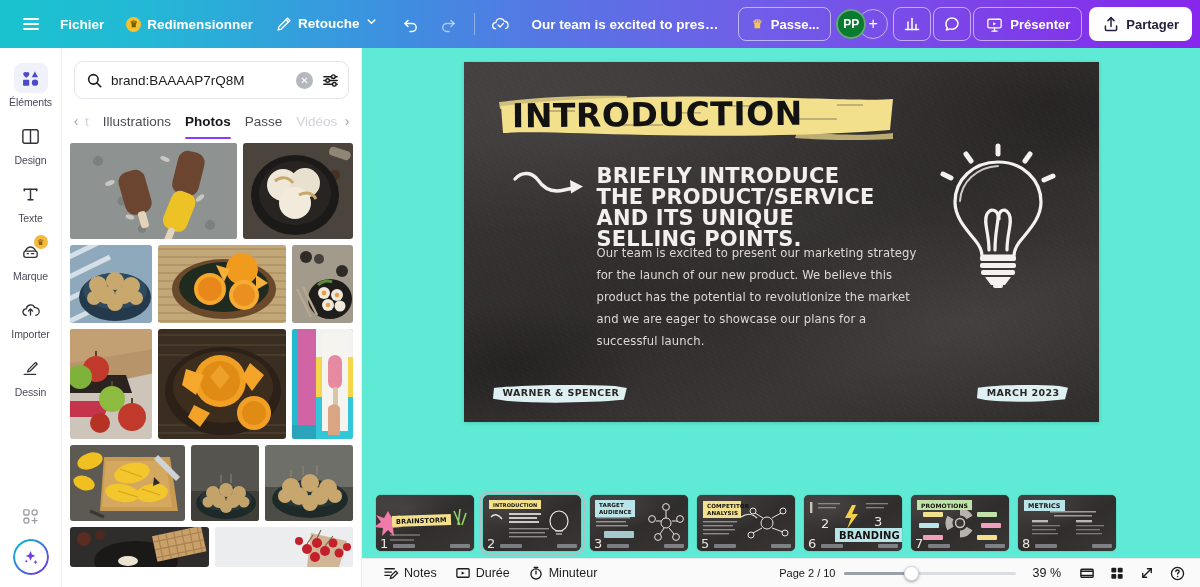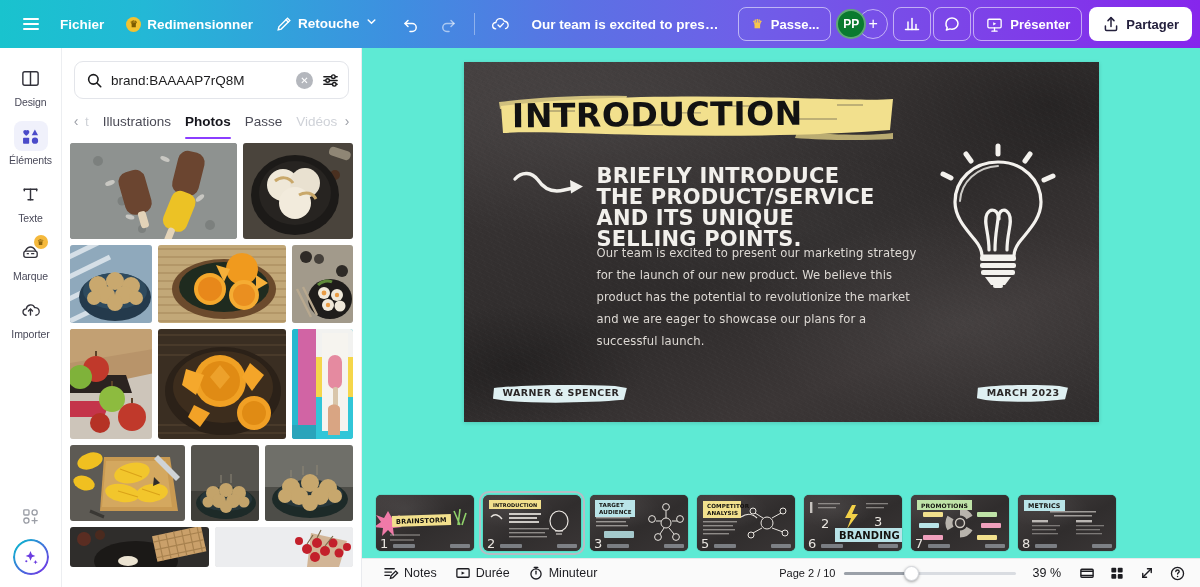--- a/index.html
+++ b/index.html
@@ -421,40 +421,40 @@
       </svg>
     </span>
     <span>Partager</span>
   </div>
 </div>
 
 <div class="main">
 
   <div class="rail">
 
-    <div class="rail-item">
-      <span class="rail-ico">
-        <svg width="21" height="21" viewBox="0 0 22 22" fill="none" stroke="#33323b" stroke-width="1.5" stroke-linejoin="round">
-          <rect x="3" y="4" width="16" height="14" rx="2"></rect>
-            <path d="M11 4v14"></path>
-        </svg>
-      </span>
-      <span class="rail-label">Design</span>
-    </div>
-
     <div class="rail-item active">
       <span class="rail-ico">
         <svg width="21" height="21" viewBox="0 0 22 22" fill="#4b4bc9">
           <path d="M5.5 4.2c-1.2 0-2.1.9-2.1 2 0 1.9 2.4 3.3 3.2 3.9.8-.6 3.2-2 3.2-3.9 0-1.1-.9-2-2.1-2-.5 0-1 .3-1.1.6-.2-.3-.6-.6-1.1-.6z"></path>
           <path d="M15.6 3.6l3.3 6h-6.6z"></path>
           <rect x="3.2" y="12.3" width="6.4" height="6.2" rx=".8"></rect>
           <circle cx="15.7" cy="15.4" r="3.3"></circle>
         </svg>
       </span>
       <span class="rail-label">Éléments</span>
+    </div>
+
+    <div class="rail-item">
+      <span class="rail-ico">
+        <svg width="21" height="21" viewBox="0 0 22 22" fill="none" stroke="#33323b" stroke-width="1.5" stroke-linejoin="round">
+          <rect x="3" y="4" width="16" height="14" rx="2"></rect>
+            <path d="M11 4v14"></path>
+        </svg>
+      </span>
+      <span class="rail-label">Design</span>
     </div>
 
     <div class="rail-item">
       <span class="rail-ico">
         <svg width="21" height="21" viewBox="0 0 22 22" fill="none" stroke="#33323b" stroke-width="1.5" stroke-linecap="round">
           <path d="M4.5 5.5h13"></path>
             <path d="M4.5 5.5v1.6"></path>
             <path d="M17.5 5.5v1.6"></path>
             <path d="M11 5.5v11"></path>
             <path d="M8.4 16.5h5.2"></path>
@@ -479,20 +479,29 @@
       <span class="rail-ico">
         <svg width="21" height="21" viewBox="0 0 22 22" fill="none" stroke="#33323b" stroke-width="1.4" stroke-linecap="round" stroke-linejoin="round">
           <path d="M6.4 16a3.3 3.3 0 0 1 .2-6.7 4.6 4.6 0 0 1 8.8-1.3A3.9 3.9 0 0 1 16.7 16"></path>
           <path d="M11 15.8V9.6"></path>
             <path d="M8.9 11.5L11 9.4l2.1 2.1"></path>
         </svg>
       </span>
       <span class="rail-label">Importer</span>
     </div>
 
+    <div class="rail-item">
+      <span class="rail-ico">
+        <svg width="21" height="21" viewBox="0 0 22 22" fill="none" stroke="#33323b" stroke-width="1.4" stroke-linecap="round" stroke-linejoin="round">
+          <path d="M16.4 4.6l1.6 1.6-7.6 7.6-2.4.8.8-2.4z"></path>
+            <path d="M4.4 17.2h12"></path>
+        </svg>
+      </span>
+      <span class="rail-label">Dessin</span>
+    </div>
 
 
     <div class="rail-bottom">
       <div style="cursor:pointer">
         <svg width="21" height="21" viewBox="0 0 22 22" fill="none" stroke="#9b9ea6" stroke-width="1.4" stroke-linecap="round">
           <rect x="4" y="4" width="5.4" height="5.4" rx=".9"></rect>
           <rect x="12.6" y="4" width="5.4" height="5.4" rx="2.7"></rect>
           <rect x="4" y="12.6" width="5.4" height="5.4" rx="2.7"></rect>
           <path d="M15.3 12.6v5.4M12.6 15.3h5.4"></path>
         </svg>

